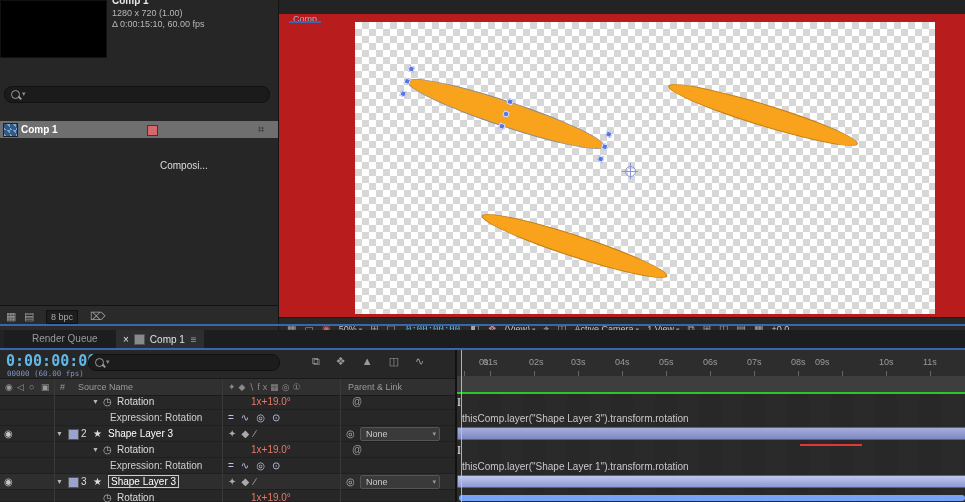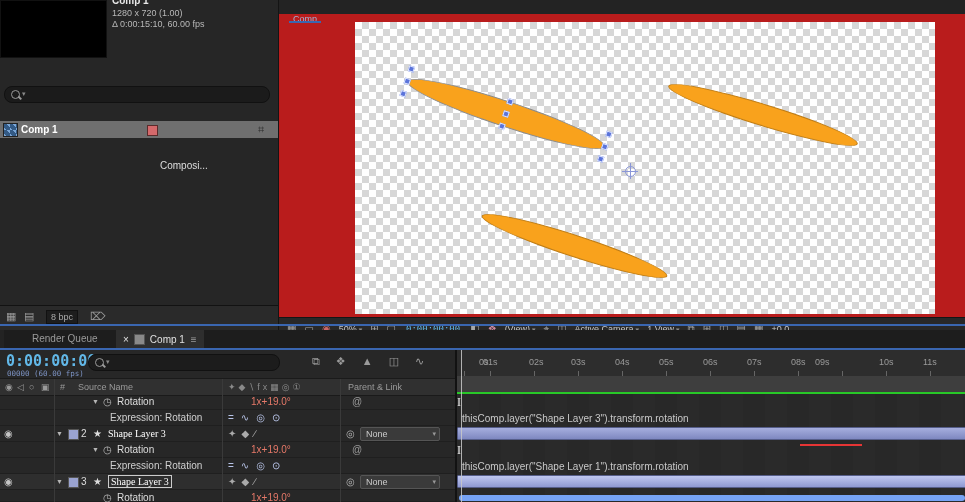--- a/index.html
+++ b/index.html
@@ -70,21 +70,21 @@
   .plabel{position:absolute;left:117px;top:2px;color:#ddd;}
   .pval{position:absolute;left:227px;top:2px;color:#e57868;margin-left:24px;}
   .ppw{position:absolute;left:352px;top:2px;color:#9a9a9a;}
   .elabel{position:absolute;left:110px;top:2px;color:#cfcfcf;}
   .eicons{position:absolute;left:228px;top:2px;color:#b8c4e8;letter-spacing:7px;}
   .leye{position:absolute;left:4px;top:2px;color:#c5c5c5;}
   .ltri{position:absolute;left:56px;top:4px;font-size:7px;color:#b5b5b5;}
   .lchip{position:absolute;left:68px;top:3px;width:9px;height:9px;background:#9aa3d0;border:1px solid #555;}
   .lnum{position:absolute;left:81px;top:2px;color:#ddd;}
   .lstar{position:absolute;left:93px;top:2px;color:#ddd;}
-  .lname{position:absolute;left:108px;top:2px;color:#fff;font-family:Liberation Serif, serif;}
+  .lname{position:absolute;left:108px;top:2px;color:#fff;}
   .lname.boxed{border:1px solid #ccc;padding:0 2px;top:1px;background:#2e2e2e;}
   .lswitches{position:absolute;left:228px;top:2px;color:#aaa;letter-spacing:5px;}
   .lpw{position:absolute;left:346px;top:2px;color:#b5b5b5;}
   .pdrop{position:absolute;left:360px;top:1px;width:78px;height:12px;background:#3a3a3a;border:1px solid #555;border-radius:2px;color:#ccc;font-size:9px;}
   .pdrop .txt{position:absolute;left:5px;top:1px;}
   .pdrop .arrow{position:absolute;right:3px;top:2px;font-size:7px;color:#999;}
 
   .tl-right{position:absolute;left:455px;top:350px;width:510px;height:152px;background:repeating-linear-gradient(90deg,#2a2a2a 0 22px,#282828 22px 44px);border-left:2px solid #121212;overflow:hidden;}
   .ruler{position:absolute;left:0;top:0;width:510px;height:26px;background:#2d2d2d;border-bottom:1px solid #1a1a1a;color:#9a9a9a;font-size:9px;}
   .ruler .tick{position:absolute;top:7px;}

